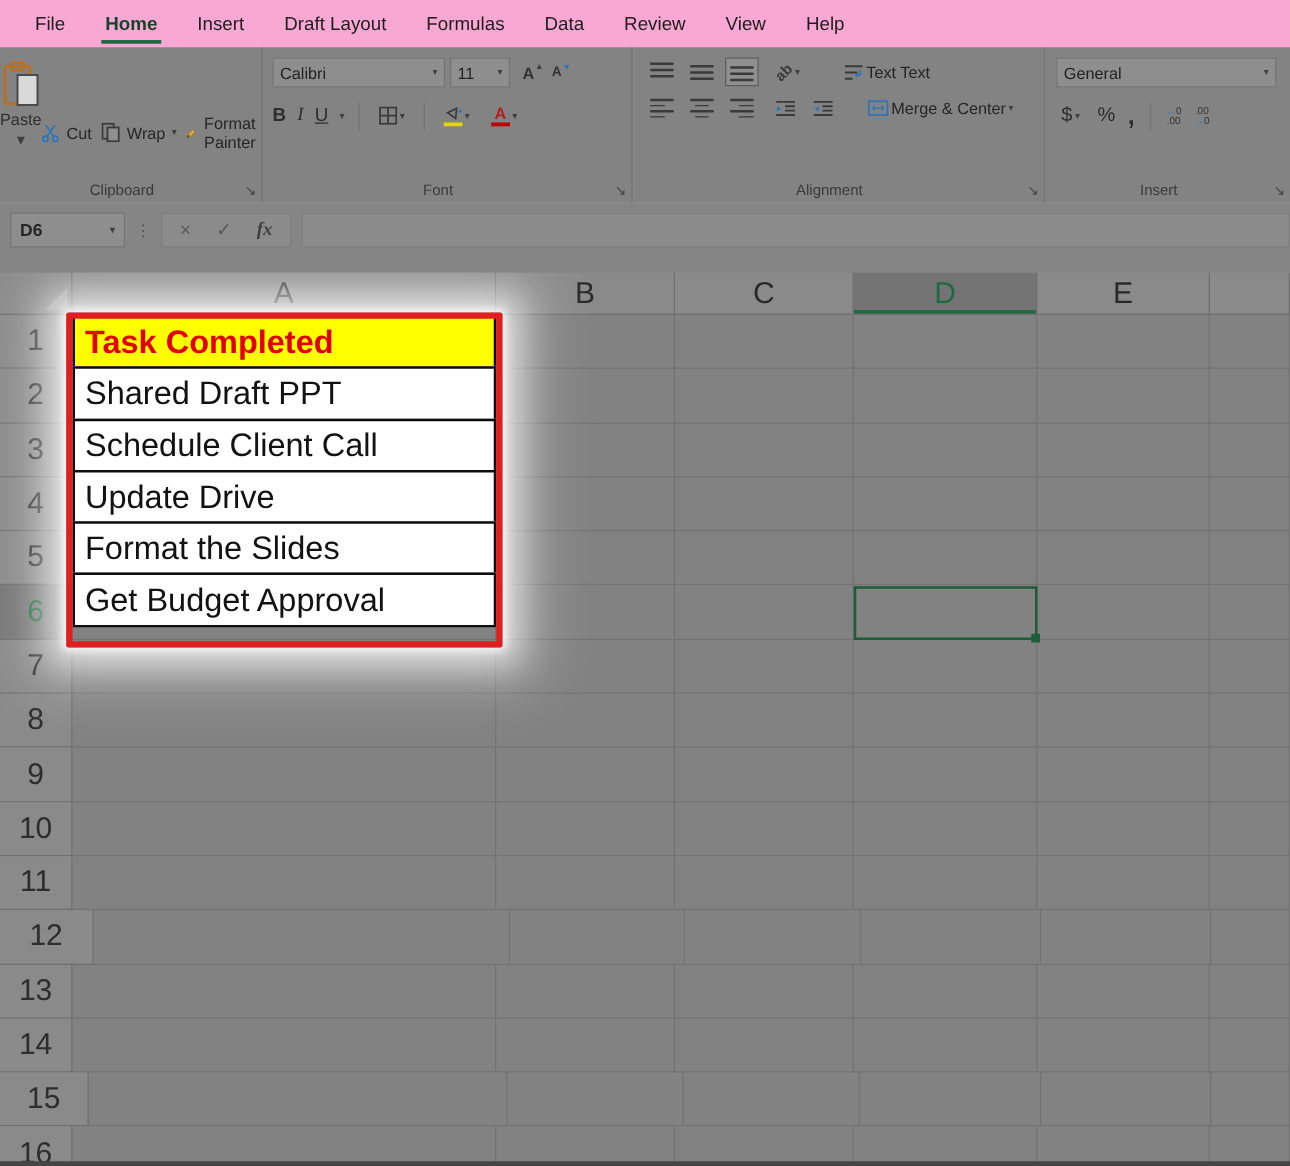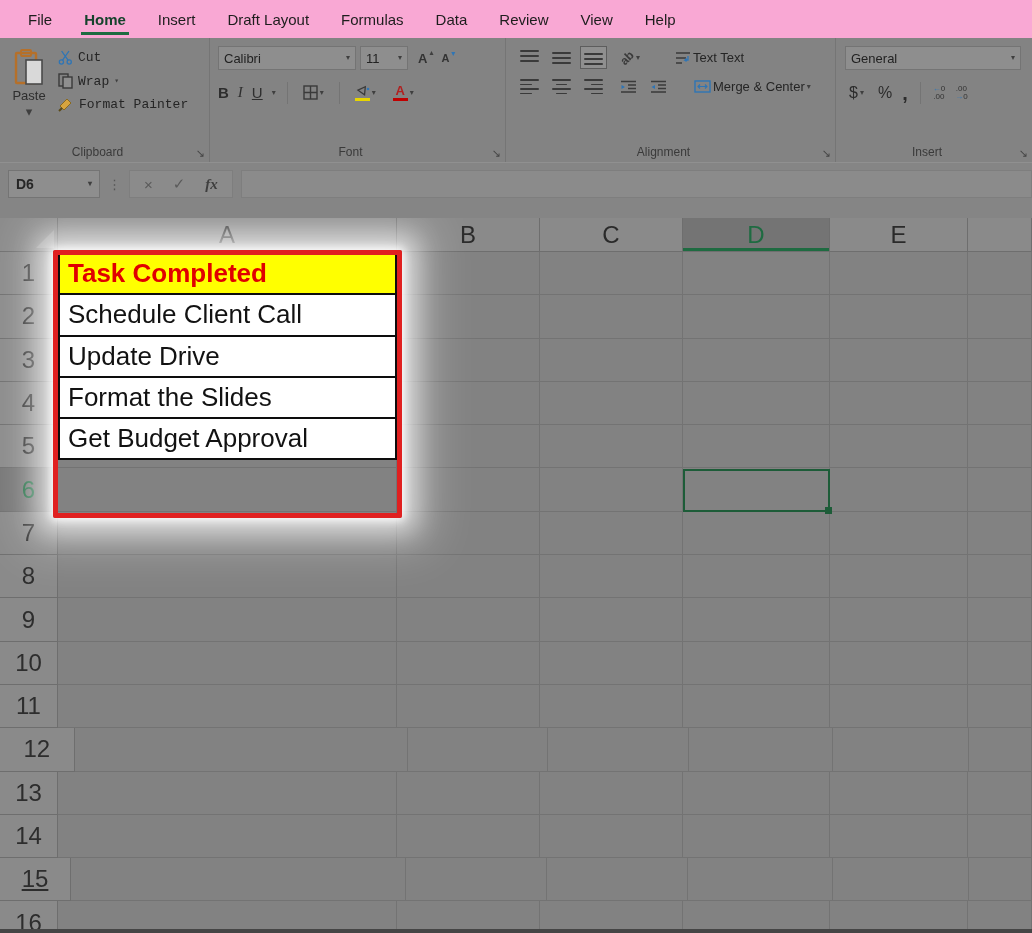--- a/index.html
+++ b/index.html
@@ -30,21 +30,21 @@
   .group-label{position:absolute;bottom:3px;left:0;right:14px;text-align:center;font-size:12px;color:#3a3a3a;}
   .launcher{position:absolute;right:4px;bottom:3px;font-size:11px;color:#444;line-height:1;cursor:default;}
   .chev{font-size:8px;color:#3f3f3f;line-height:1;}
   .rbtn{display:flex;align-items:center;gap:5px;font-size:13px;color:#252525;cursor:default;}
   .rrow{display:flex;align-items:center;}
 
   
   .g-clip{width:210px;display:flex;}
   .paste-btn{width:58px;display:flex;flex-direction:column;align-items:center;gap:2px;padding-top:2px;}
   .paste-btn span{font-size:13px;}
-  .clip-col{display:flex;flex-direction:column;gap:8px;padding-top:4px;font-family:Liberation Mono, monospace;}
+  .clip-col{display:flex;flex-direction:row;gap:8px;padding-top:4px;}
 
   
   .g-font{width:296px;padding-left:8px;}
   .selbox{background:var(--boxbg);border:1px solid var(--boxbrd);height:24px;display:flex;align-items:center;padding:0 5px;font-size:13px;color:#222;justify-content:space-between;}
   .fname{width:138px;}
   .fsize{width:48px;margin-left:4px;}
   .fontrow2{margin-top:10px;gap:9px;display:flex;align-items:center;}
   .bld{font-weight:bold;font-size:15px;}
   .itl{font-style:italic;font-family:"Liberation Serif",serif;font-size:15px;}
   .und{text-decoration:underline;font-size:15px;}
@@ -483,41 +483,42 @@
       <div class="grow">
         <div class="rhead" style="width: 58px;">14</div>
         <div class="gcell" style="width: 339px;"></div>
         <div class="gcell" style="width: 143px;"></div>
         <div class="gcell" style="width: 143px;"></div>
         <div class="gcell" style="width: 147px;"></div>
         <div class="gcell" style="width: 138px;"></div>
         <div class="gcell" style="width: 64px;"></div>
       </div>
       <div class="grow">
-        <div class="rhead" style="width: 72px; text-decoration: underline;">15</div>
+        <div class="rhead" style="width: 72px;">15</div>
         <div class="gcell" style="width: 339px;"></div>
         <div class="gcell" style="width: 143px;"></div>
         <div class="gcell" style="width: 143px;"></div>
         <div class="gcell" style="width: 147px;"></div>
         <div class="gcell" style="width: 138px;"></div>
         <div class="gcell" style="width: 64px;"></div>
       </div>
       <div class="grow">
         <div class="rhead" style="width: 58px;">16</div>
         <div class="gcell" style="width: 339px;"></div>
         <div class="gcell" style="width: 143px;"></div>
         <div class="gcell" style="width: 143px;"></div>
         <div class="gcell" style="width: 147px;"></div>
         <div class="gcell" style="width: 138px;"></div>
         <div class="gcell" style="width: 64px;"></div>
       </div>
     </div>
 
   <div class="tasks" id="taskStack">
       <div class="tcell thead">Task Completed</div>
+      <div class="tcell">Shared Draft PPT</div>
       <div class="tcell">Schedule Client Call</div>
       <div class="tcell">Update Drive</div>
       <div class="tcell">Format the Slides</div>
       <div class="tcell">Get Budget Approval</div>
     </div>
 
   <div class="selcell">
     <span class="handle"></span>
   </div>
 

